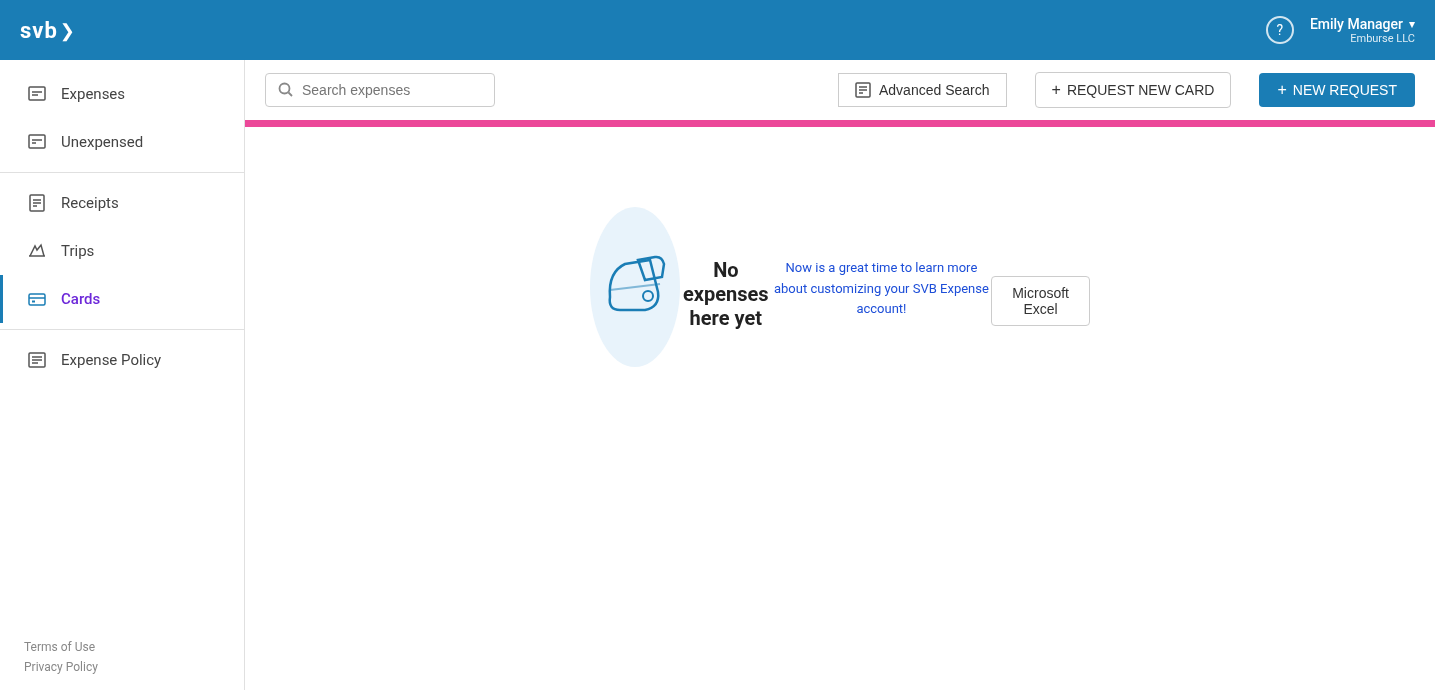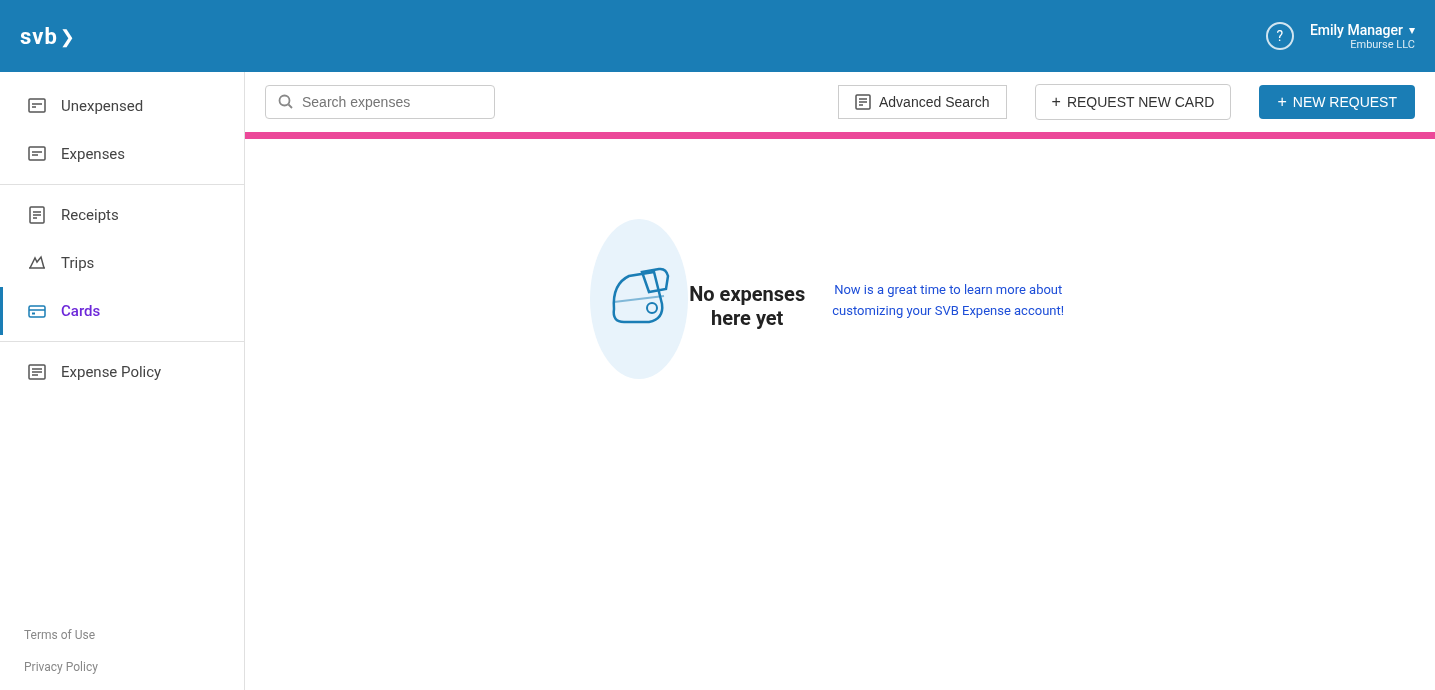--- a/index.html
+++ b/index.html
@@ -1,21 +1,21 @@
 <!DOCTYPE html>
 <html><head>
   <meta charset="utf-8">
   <style>
     * { margin: 0; padding: 0; box-sizing: border-box; }
     body { font-family: -apple-system, BlinkMacSystemFont, 'Segoe UI', Roboto, sans-serif; display: flex; flex-direction: column; height: 690px; width: 1435px; overflow: hidden; }
 
     
     .top-nav {
       background-color: #1a7db5;
-      height: 72px;
+      height: 60px;
       display: flex;
       align-items: center;
       justify-content: space-between;
       padding: 0 20px;
       flex-shrink: 0;
     }
     .logo-area {
       display: flex;
       align-items: center;
     }
@@ -112,21 +112,21 @@
       display: flex;
       align-items: center;
       justify-content: center;
       flex-shrink: 0;
     }
     .sidebar-footer {
       margin-top: auto;
       padding: 16px 24px;
       display: flex;
       flex-direction: column;
-      gap: 18px;
+      gap: 6px;
     }
     .sidebar-footer-link {
       color: #888;
       font-size: 12px;
       cursor: pointer;
     }
 
     
     .content-area {
       flex: 1;
@@ -281,35 +281,35 @@
 
 <div class="main-layout">
 
   <aside class="sidebar">
 
     <div class="sidebar-item">
       <span class="sidebar-icon">
         <svg width="20" height="20" viewBox="0 0 20 20" fill="none" stroke="#555" stroke-width="1.5">
           <rect x="2" y="3" width="16" height="13" rx="1"></rect>
           <line x1="5" y1="8" x2="15" y2="8"></line>
-          <line x1="5" y1="11" x2="9" y2="11"></line>
-        </svg>
-      </span>
-      <span>Unexpensed</span>
+          <line x1="5" y1="11" x2="11" y2="11"></line>
+        </svg>
+      </span>
+      <span>Expenses</span>
     </div>
 
     <div class="sidebar-item">
       <span class="sidebar-icon">
         <svg width="20" height="20" viewBox="0 0 20 20" fill="none" stroke="#555" stroke-width="1.5">
           <rect x="2" y="3" width="16" height="13" rx="1"></rect>
           <line x1="5" y1="8" x2="15" y2="8"></line>
-          <line x1="5" y1="11" x2="11" y2="11"></line>
-        </svg>
-      </span>
-      <span>Expenses</span>
+          <line x1="5" y1="11" x2="9" y2="11"></line>
+        </svg>
+      </span>
+      <span>Unexpensed</span>
     </div>
 
     <div class="sidebar-divider"></div>
 
     <div class="sidebar-item">
       <span class="sidebar-icon">
         <svg width="20" height="20" viewBox="0 0 20 20" fill="none" stroke="#555" stroke-width="1.5">
           <rect x="3" y="2" width="14" height="16" rx="1"></rect>
           <line x1="6" y1="7" x2="14" y2="7"></line>
           <line x1="6" y1="10" x2="14" y2="10"></line>
@@ -400,17 +400,18 @@
 
             <path d="M48 18 L65 15 Q72 14 74 22 L72 35 L55 38 Z" stroke="#1a7db5" stroke-width="2.5" fill="none"></path>
 
             <circle cx="58" cy="54" r="5" stroke="#1a7db5" stroke-width="2" fill="none"></circle>
 
             <path d="M20 48 L70 42" stroke="#1a7db5" stroke-width="2" opacity="0.5"></path>
           </svg>
         </div>
         <div class="empty-title">No expenses here yet</div>
         <div class="empty-subtitle">Now is a great time to learn more about customizing your SVB Expense account!</div>
+        <button class="btn-ms-excel">Microsoft Excel</button>
       </div>
     </div>
 
   </div>
 </div>
 
 </body></html>

